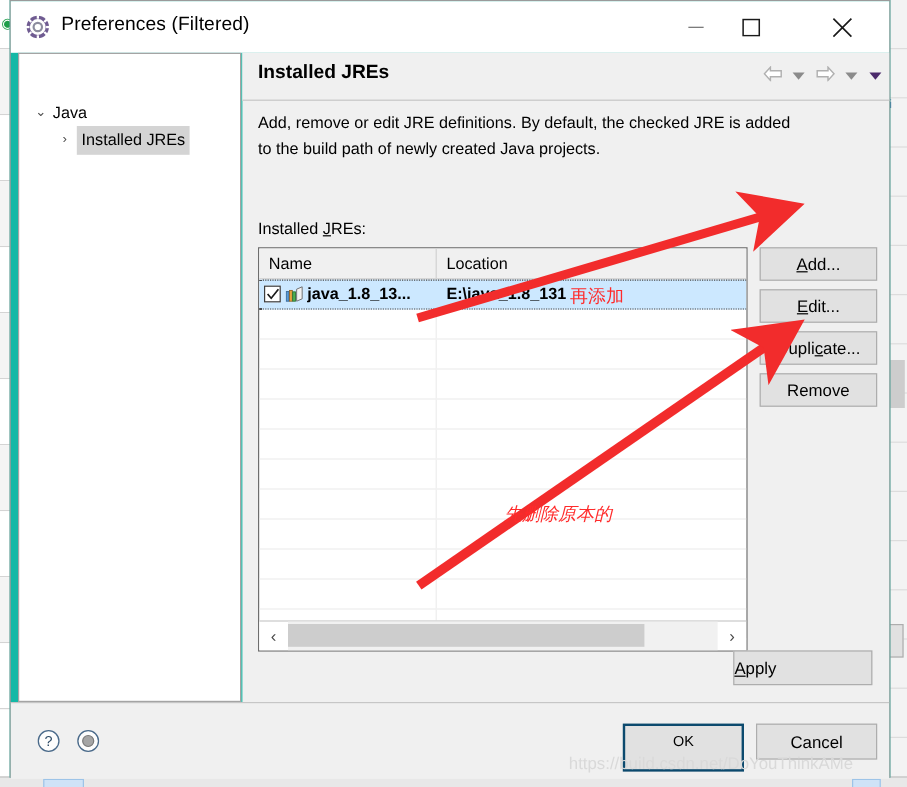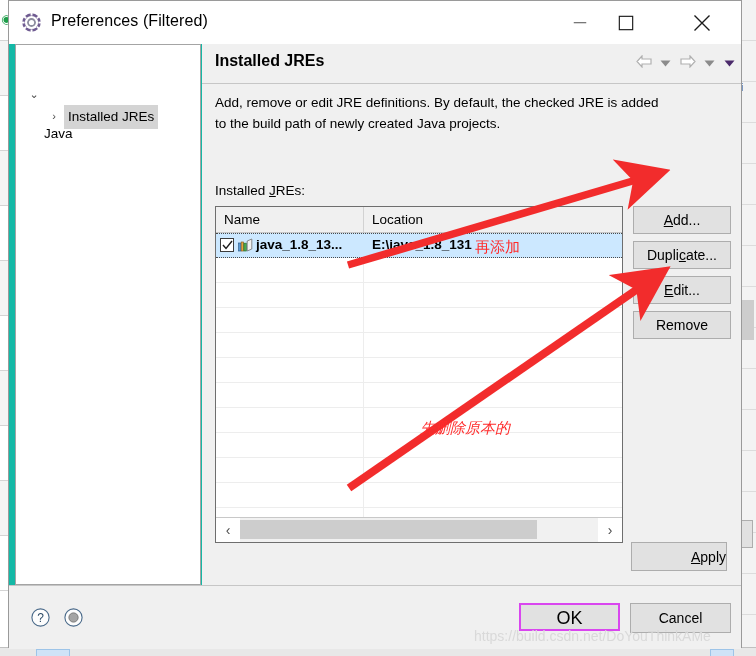--- a/index.html
+++ b/index.html
@@ -42,21 +42,21 @@
   #dlgbody{position:absolute;left:0;top:43px;width:732px;height:541px;}
   #leftpane{position:absolute;left:6px;top:0;width:186px;height:541px;background:#fff;border:1px solid #a4a4a4;box-sizing:border-box;}
   #filterbox{position:absolute;left:6px;top:6px;width:172px;height:24px;border:1px solid #9e9e9e;background:#fff;box-sizing:border-box;}
   #filterbox .ph{position:absolute;left:5px;top:3px;font-size:13.5px;color:#6b6b6b;}
   #filterbox .eraser{position:absolute;right:6px;top:5px;}
   .tree{position:absolute;left:0;top:38px;width:100%;}
   .tnode{height:22px;line-height:22px;position:relative;font-size:13.5px;white-space:nowrap;}
   .tnode .arrow{position:absolute;width:16px;text-align:center;color:#4a4a4a;font-size:11px;}
   .tnode .lbl{position:absolute;}
   .tnode.root .arrow{left:10px;}
-  .tnode.root .lbl{left:28px;margin-top:40px;}
+  .tnode.root .lbl{left:28px;}
   .tnode.child .arrow{left:30px;}
   .tnode.child .lbl{left:48px;background:#d4d4d4;padding:1px 4px;}
 
   #rightpane{position:absolute;left:193px;top:0;width:539px;height:541px;background:#f0f0f0;}
   #pagehdr{position:absolute;left:0;top:0;width:539px;height:39px;background:#f0f0f0;border-bottom:1px solid #c6c6c6;}
   #pagehdr .ptitle{position:absolute;left:13px;top:8px;font-size:16px;font-weight:bold;}
   #navbar{position:absolute;right:6px;top:10px;}
   .navitem{display:inline-block;vertical-align:middle;margin-left:5px;cursor:default;}
 
   #pagedesc{position:absolute;left:13px;top:48px;width:450px;font-size:13.5px;line-height:21px;color:#000;}
@@ -86,29 +86,29 @@
   #hscroll .track{position:absolute;left:24px;right:24px;top:0;height:24px;background:#f1f1f1;}
   #hscroll .thumb{position:absolute;left:0;top:2px;width:297px;height:19px;background:#cdcdcd;}
 
   
   #sidebtns{position:absolute;left:431px;top:162px;width:98px;}
   .sbtn{width:98px;height:28px;border:1px solid #adadad;background:#e1e1e1;
         font-size:14px;text-align:center;line-height:27px;margin-bottom:7px;cursor:default;
         font-family:"Liberation Sans",sans-serif;box-sizing:border-box;}
 
   
-  #applybtn{position:absolute;right:14px;bottom:14px;width:96px;height:29px;border:1px solid #adadad;background:#e1e1e1;
-        font-size:14px;text-align:right;line-height:28px;cursor:default;box-sizing:border-box;}
+  #applybtn{position:absolute;right:14px;bottom:14px;width:116px;height:29px;border:1px solid #adadad;background:#e1e1e1;
+        font-size:14px;text-align:left;line-height:28px;cursor:default;box-sizing:border-box;}
 
   
   #footer{position:absolute;left:0;top:584px;width:732px;height:63px;background:#f0f0f0;border-top:1px solid #c6c6c6;}
   #helpicon{position:absolute;left:22px;top:22px;cursor:default;}
   #circleicon{position:absolute;left:55px;top:22px;cursor:default;}
-  #okbtn{position:absolute;left:510px;top:17px;width:101px;height:28px;background:#e1e1e1;border:2px solid #d946ef;
-        font-size:18px;text-align:center;line-height:26px;cursor:default;box-sizing:border-box;}
+  #okbtn{position:absolute;left:510px;top:17px;width:101px;height:40px;background:#e1e1e1;border:2px solid #0c4a6e;
+        font-size:12px;text-align:center;line-height:26px;cursor:default;box-sizing:border-box;}
   #cancelbtn{position:absolute;left:621px;top:17px;width:101px;height:30px;background:#e1e1e1;border:1px solid #adadad;
         font-size:14px;text-align:center;line-height:28px;cursor:default;box-sizing:border-box;}
 
   
   #annots{position:absolute;left:0;top:0;width:756px;height:656px;pointer-events:none;}
   .anntext{position:absolute;color:#ff2b2b;font-size:15px;white-space:nowrap;}
   #ann1{left:475px;top:238px;}
   #ann2{left:420px;top:419px;font-style:italic;}
   #watermark{position:absolute;left:474px;top:628px;font-size:14px;color:#d9d9d9;white-space:nowrap;}
 </style>
@@ -332,22 +332,22 @@
           <div class="trackl">‹</div>
           <div class="track">
             <div class="thumb"></div>
           </div>
           <div class="trackr">›</div>
         </div>
       </div>
 
       <div id="sidebtns">
         <div class="sbtn"><span><span class="u">A</span>dd...</span></div>
+        <div class="sbtn"><span><span class="u">E</span>dit...</span></div>
         <div class="sbtn"><span>Dupli<span class="u">c</span>ate...</span></div>
-        <div class="sbtn"><span><span class="u">E</span>dit...</span></div>
         <div class="sbtn"><span>Remove</span></div>
       </div>
 
       <div id="applybtn"><span><span class="u">A</span>pply</span></div>
     </div>
   </div>
 
   <div id="footer">
     <span id="helpicon">
       <svg width="19" height="19" viewBox="0 0 19 19">

